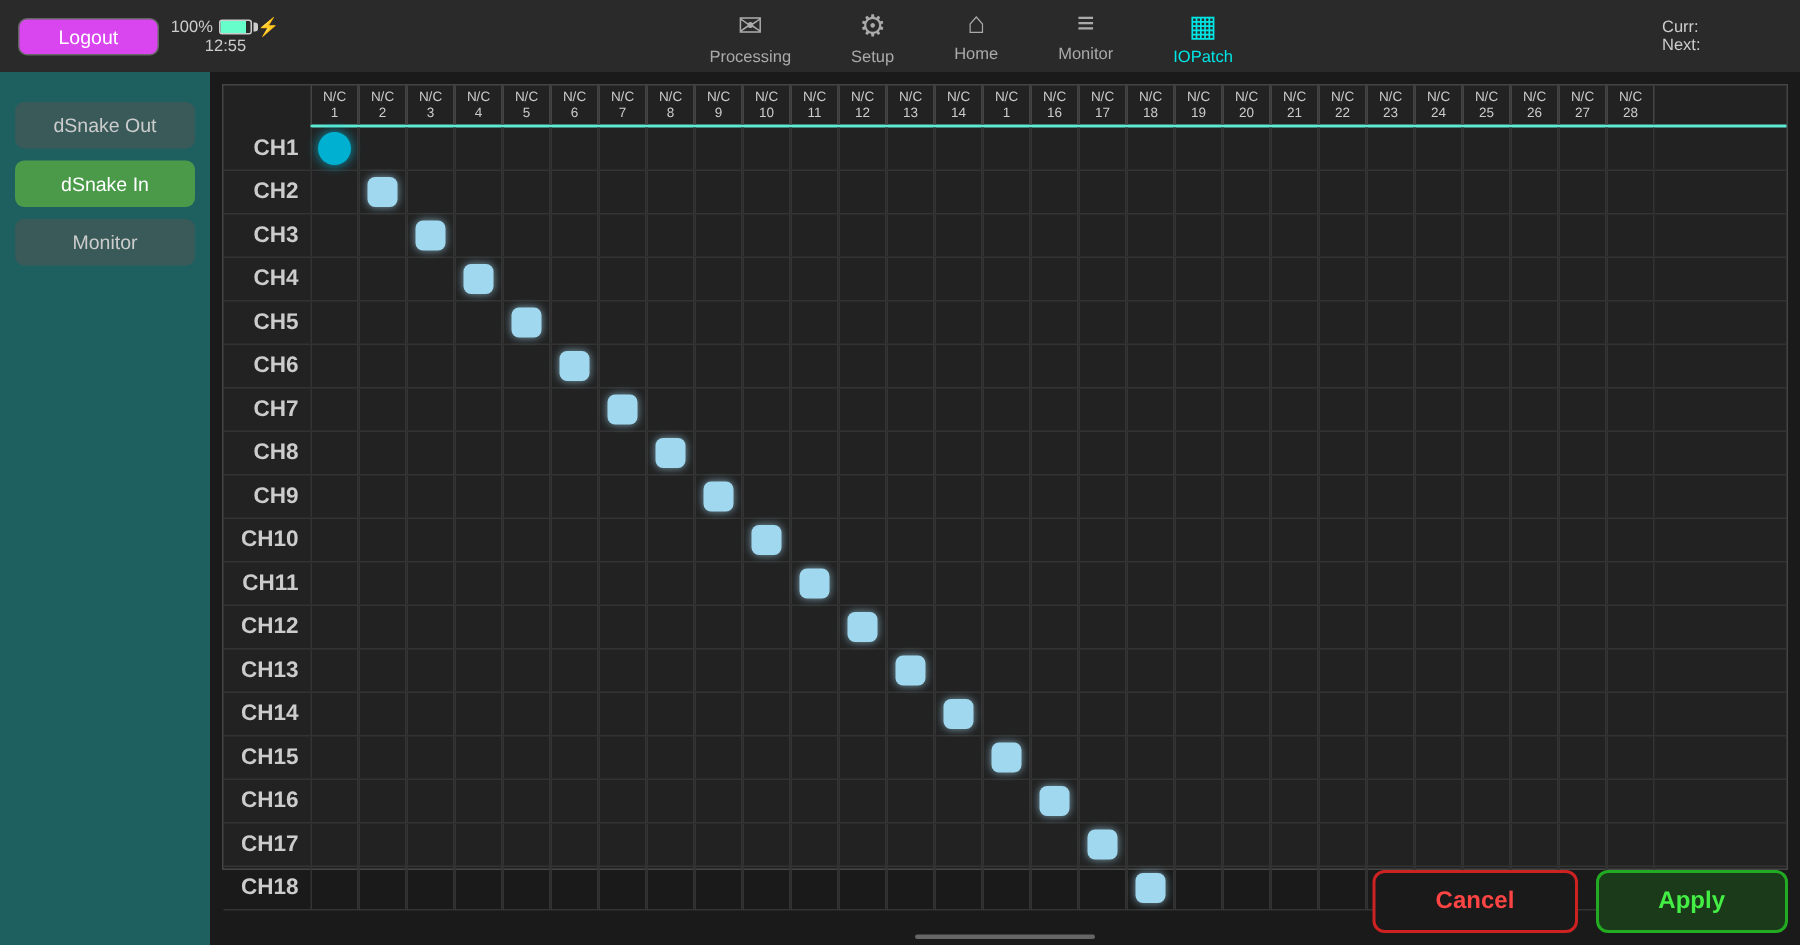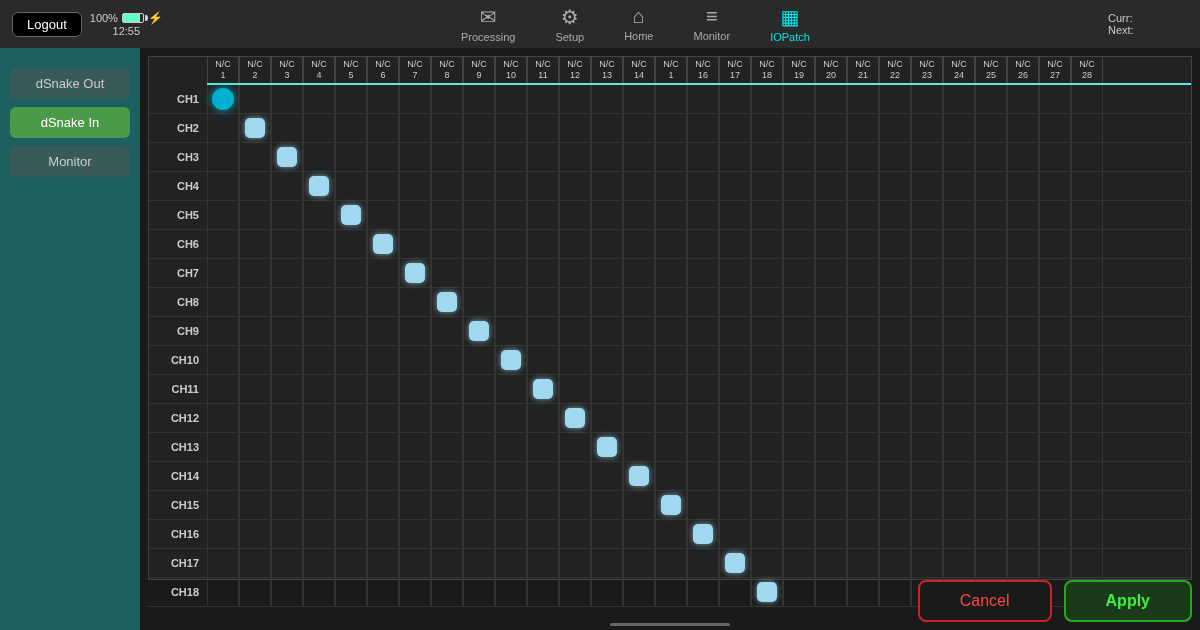--- a/index.html
+++ b/index.html
@@ -27,26 +27,26 @@
       height: 48px;
       background: #2a2a2a;
       display: flex;
       align-items: center;
       padding: 0 12px;
       gap: 0;
       z-index: 10;
     }
 
     .logout-btn {
-      background: #000000;
+      background: #d946ef;
       border: 1px solid #666;
       border-radius: 6px;
       color: #fff;
       font-size: 13px;
-      padding: 4px 14px;
+      padding: 4px 26px;
       cursor: pointer;
       white-space: nowrap;
     }
 
     .battery-info {
       display: flex;
       flex-direction: column;
       align-items: center;
       font-size: 11px;
       color: #ccc;
@@ -203,21 +203,21 @@
       display: flex;
       align-items: center;
       border-bottom: 1px solid #333;
     }
 
     .row-label {
       width: 58px;
       min-width: 58px;
       text-align: right;
       padding-right: 8px;
-      font-size: 11px;
+      font-size: 15px;
       color: #ccc;
       font-weight: bold;
     }
 
     .grid-cells {
       display: flex;
     }
 
     .grid-cell {
       width: 32px;
@@ -256,21 +256,21 @@
       display: flex;
       gap: 12px;
     }
 
     .cancel-btn {
       background: #1a1a1a;
       border: 2px solid #cc2222;
       border-radius: 8px;
       color: #ff4444;
       font-size: 16px;
-      font-weight: normal;
+      font-weight: bold;
       padding: 10px 40px;
       cursor: pointer;
     }
 
     .apply-btn {
       background: #1a3a1a;
       border: 2px solid #22aa22;
       border-radius: 8px;
       color: #44ee44;
       font-size: 16px;

